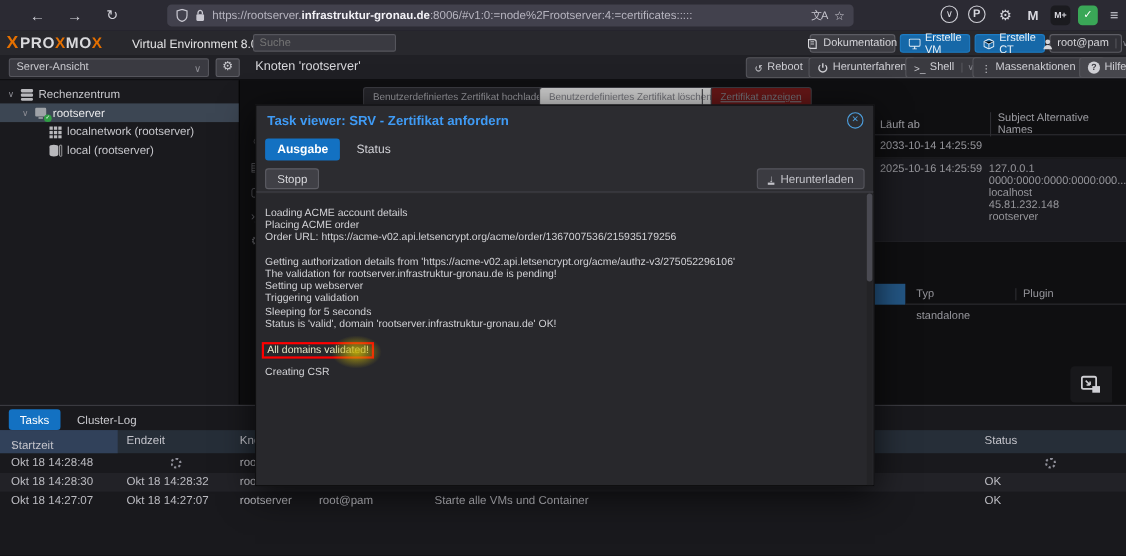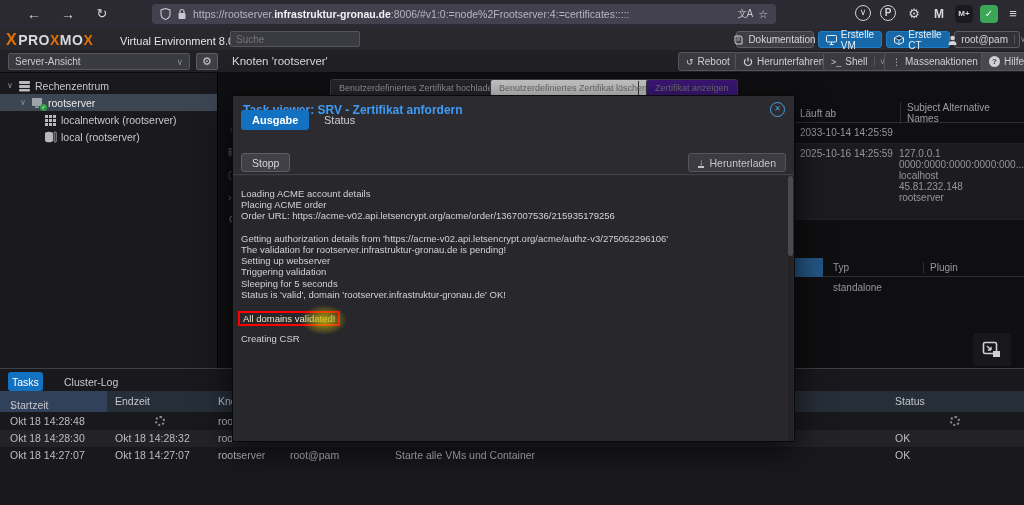--- a/index.html
+++ b/index.html
@@ -76,21 +76,21 @@
   .badge-ok { position:absolute; right:-3px; bottom:-2px; width:7px; height:7px; border-radius:50%;
               background:#2f9e44; color:#fff; font-size:5px; line-height:7px; text-align:center; }
 
   #content { position:absolute; left:218px; top:73px; width:806px; height:295px; background:#141417; }
   #content-mask { position:absolute; inset:0; background:rgba(0,0,0,.22); z-index:5; }
   #side-icon-strip { position:absolute; left:4px; top:50px; width:22px; display:flex; flex-direction:column;
                      gap:10px; color:#86868d; font-size:11px; text-align:center; }
   .cert-btn { position:absolute; top:6px; height:18px; background:#303036; border:1px solid #4a4a51;
               border-radius:3px; color:#bdbdc4; font-size:9px; display:flex; align-items:center; padding:0 8px; }
   #cert-btn-0{ left:112px; } #cert-btn-1{ left:272px; color:#8f8f97; background:#ffffff; }
-  #cert-btn-2{ left:428px; color:#8f8f97; background:#4c1d95; }
+  #cert-btn-2{ left:428px; color:#8f8f97; background:#7f1d1d;text-decoration:underline; }
   .cert-sep { position:absolute; left:420px; top:8px; height:14px; border-left:1px solid #4a4a51; }
 
   
   #cert-table { position:absolute; left:577px; top:31px; width:229px; font-size:10px; color:#bfbfc6; }
   #cert-table .hd { display:flex; height:19px; align-items:center; border-bottom:1px solid #3a3a40;
                     color:#c6c6cd; }
   #cert-table .hd span:first-child{ width:105px; padding-left:5px; }
   #cert-table .hd span:last-child{ border-left:1px solid #3a3a40; padding-left:6px; flex:1; }
   .cert-row { display:flex; border-bottom:1px solid #2a2a30; }
   .cert-row .c-exp { width:105px; padding:4px 0 4px 5px; }
@@ -104,42 +104,42 @@
   #acme-table .hd span:last-child{ border-left:1px solid #3a3a40; padding-left:6px; flex:1; }
   #acme-table .row { padding:5px 0 0 10px; }
 
   #pip-btn { position:absolute; left:973px; top:333px; width:38px; height:33px; background:#18181b;
              border-radius:4px 0 0 4px; z-index:60; display:flex; align-items:center; justify-content:center; }
 
   
   #tasks-panel { position:absolute; left:0; top:368px; width:1024px; height:137px; background:#19191d;
                  border-top:1px solid #3f3f45; }
   .task-tab { position:absolute; top:3px; height:19px; font-size:10.5px; color:#c9c9ce; display:flex;
-              align-items:center; padding:0 4px; border-radius:3px; }
+              align-items:center; padding:0 10px; border-radius:3px; }
   #task-tab-0 { left:8px; background:#1371c2; color:#fff; }
   #task-tab-1 { left:60px; }
   #task-grid-hd { position:absolute; left:0; top:22px; width:1024px; height:21px; background:#262e38;
                   font-size:10.5px; color:#c4c4cb; }
   #task-grid-hd .sorted { position:absolute; left:0; top:0; width:107px; height:21px; background:#31415a; }
   #task-grid-hd span { position:absolute; top:4px; }
   .th-start{ left:10px; } .th-end{ left:115px; } .th-node{ left:218px; } .th-status{ left:895px; }
   .task-row { position:absolute; left:0; width:1024px; height:17px; font-size:10.5px; color:#bcbcc2; }
   .task-row span { position:absolute; top:2px; white-space:nowrap; }
   .task-row.alt { background:#222227; }
   .tc1{ left:10px; } .tc2{ left:115px; } .tc3{ left:218px; } .tc4{ left:290px; }
   .tc5{ left:395px; } .tc6{ left:895px; }
   .spin { position:absolute; width:10px; height:10px; border:2px dotted #90909a; border-radius:50%; top:3px; }
 
   
   #modal { position:absolute; left:232px; top:95px; width:563px; height:347px; background:#2c2c30;
            border:1px solid #0a0a0c; box-shadow:0 8px 30px rgba(0,0,0,.7); z-index:40; }
   #modal-title { position:absolute; left:10px; top:7px; font-size:12px; color:#3f9bf5; font-weight:bold; }
   #modal-close { position:absolute; right:9px; top:6px; width:15px; height:15px; border:1.5px solid #4d9fde;
                  border-radius:50%; color:#4d9fde; font-size:8px; line-height:12px; text-align:center; }
-  .m-tab { position:absolute; top:14px; height:20px; font-size:11px; color:#cfcfd4; display:flex;
+  .m-tab { position:absolute; top:30px; height:20px; font-size:11px; color:#cfcfd4; display:flex;
            align-items:center; padding:0 11px; border-radius:3px; }
   #m-tab-0 { left:8px; background:#1371c2; color:#fff; font-weight:bold; }
   #m-tab-1 { left:80px; }
   #modal-toolbar { position:absolute; left:0; top:55px; width:561px; height:24px; border-bottom:1px solid #404046; }
   #btn-stop { position:absolute; left:8px; top:2px; height:19px; background:#404046; border:1px solid #5d5d64;
               border-radius:3px; color:#d8d8dc; font-size:10.5px; display:flex; align-items:center; padding:0 10px; }
   #btn-download { position:absolute; right:8px; top:2px; height:19px; background:#3b3b41; border:1px solid #55555c;
                   border-radius:3px; color:#c4c4ca; font-size:10.5px; display:flex; align-items:center;
                   gap:5px; padding:0 9px; }
   .dl-ic { font-size:9px; border-bottom:2px solid #c4c4ca; line-height:8px; padding:0 1px; }

